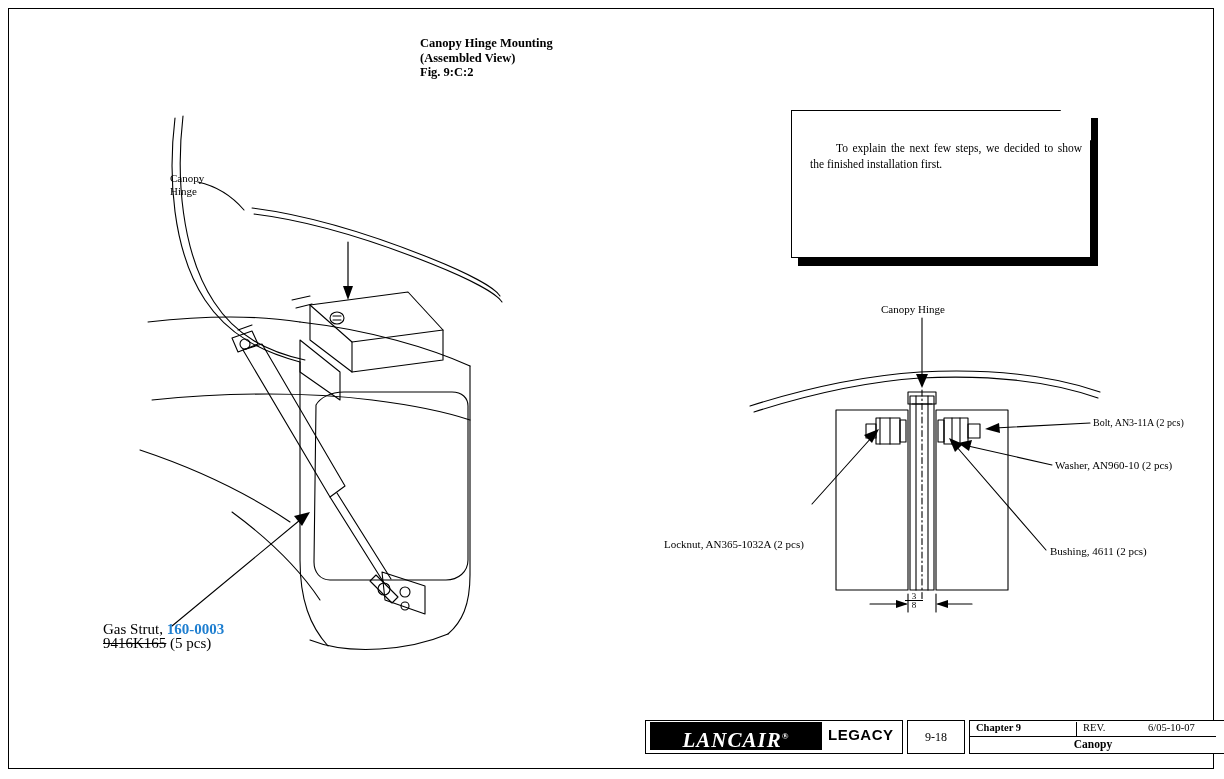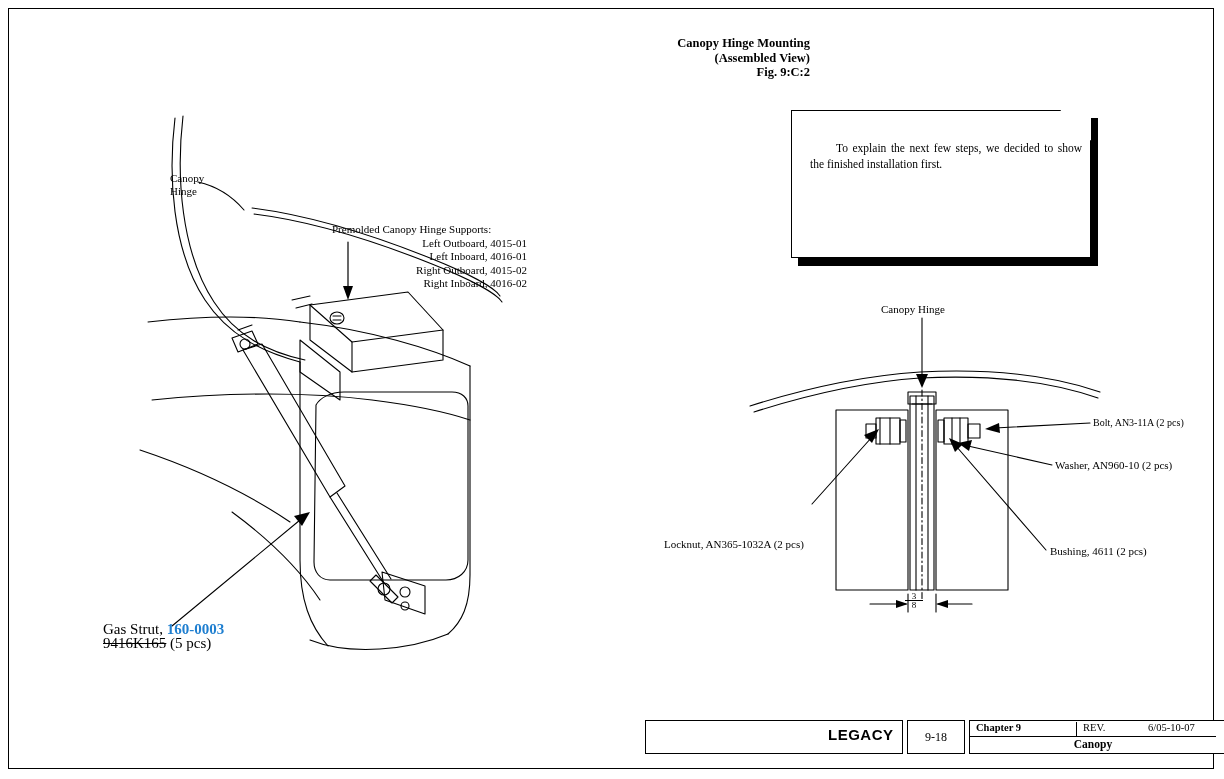--- a/index.html
+++ b/index.html
@@ -15,21 +15,21 @@
     position:absolute;left:0;top:0;width:1224px;height:779px;
   }
   .border-frame{
     position:absolute;left:8px;top:8px;width:1206px;height:761px;
     border:1px solid #000;
     box-sizing:border-box;
   }
   
   .title{
     position:absolute;left:420px;top:36px;width:390px;
-    text-align:right;
+    text-align:left;
     font-weight:bold;font-size:12.5px;line-height:14.5px;
     font-family:"Liberation Serif", serif;
   }
   
   .lbl{position:absolute;font-family:"Liberation Serif", serif;font-size:11px;color:#000;}
   .lbl-canopy-hinge-left{left:170px;top:172px;line-height:13px;text-align:left;}
   .lbl-supports{left:332px;top:223px;line-height:13.5px;font-size:11px;}
   .lbl-supports .ln{display:block;}
   .lbl-supports .ind{display:block;text-align:right;width:195px;}
   .lbl-gas{left:75px;top:622px;font-size:15px;line-height:14px;margin-left:28px;}
@@ -233,27 +233,20 @@
       <path d="M812,504 L872,437"></path>
       <polygon points="879,429 872,443 864,435" fill="#000" stroke="none"></polygon>
     </g>
   </svg>
 
   <div class="lbl lbl-canopy-hinge-left">
     <div>Canopy</div>
     <div>Hinge</div>
   </div>
 
-  <div class="lbl lbl-supports">
-    <span class="ln">Premolded Canopy Hinge Supports:</span>
-    <span class="ind">Left Outboard, 4015-01</span>
-    <span class="ind">Left Inboard, 4016-01</span>
-    <span class="ind">Right Outboard, 4015-02</span>
-    <span class="ind">Right Inboard, 4016-02</span>
-  </div>
 
   <div class="lbl lbl-gas">
     <div>
       <span>Gas Strut,</span>
       <span class="pn">160-0003</span>
     </div>
     <div>
       <span class="strike">9416K165</span>
       <span>(5 pcs)</span>
     </div>
@@ -273,20 +266,23 @@
   <div class="noteshadow"></div>
   <div class="notebox">
     <div class="fold"></div>
   </div>
   <div class="notetext">
     <p>To explain the next few steps, we decided to show the finished installation first.</p>
   </div>
 
   <div class="footer">
     <div class="logo-box">
+      <div class="logo-lancair">
+        <span>LANCAIR</span><span class="logo-reg">®</span>
+      </div>
       <div class="logo-legacy">LEGACY</div>
     </div>
 
     <div class="page-box">9-18</div>
 
     <div class="info-box">
       <div class="info-row1">
         <span class="info-chapter">Chapter 9</span>
         <span class="info-rev">REV.</span>
         <span class="info-date">6/05-10-07</span>

